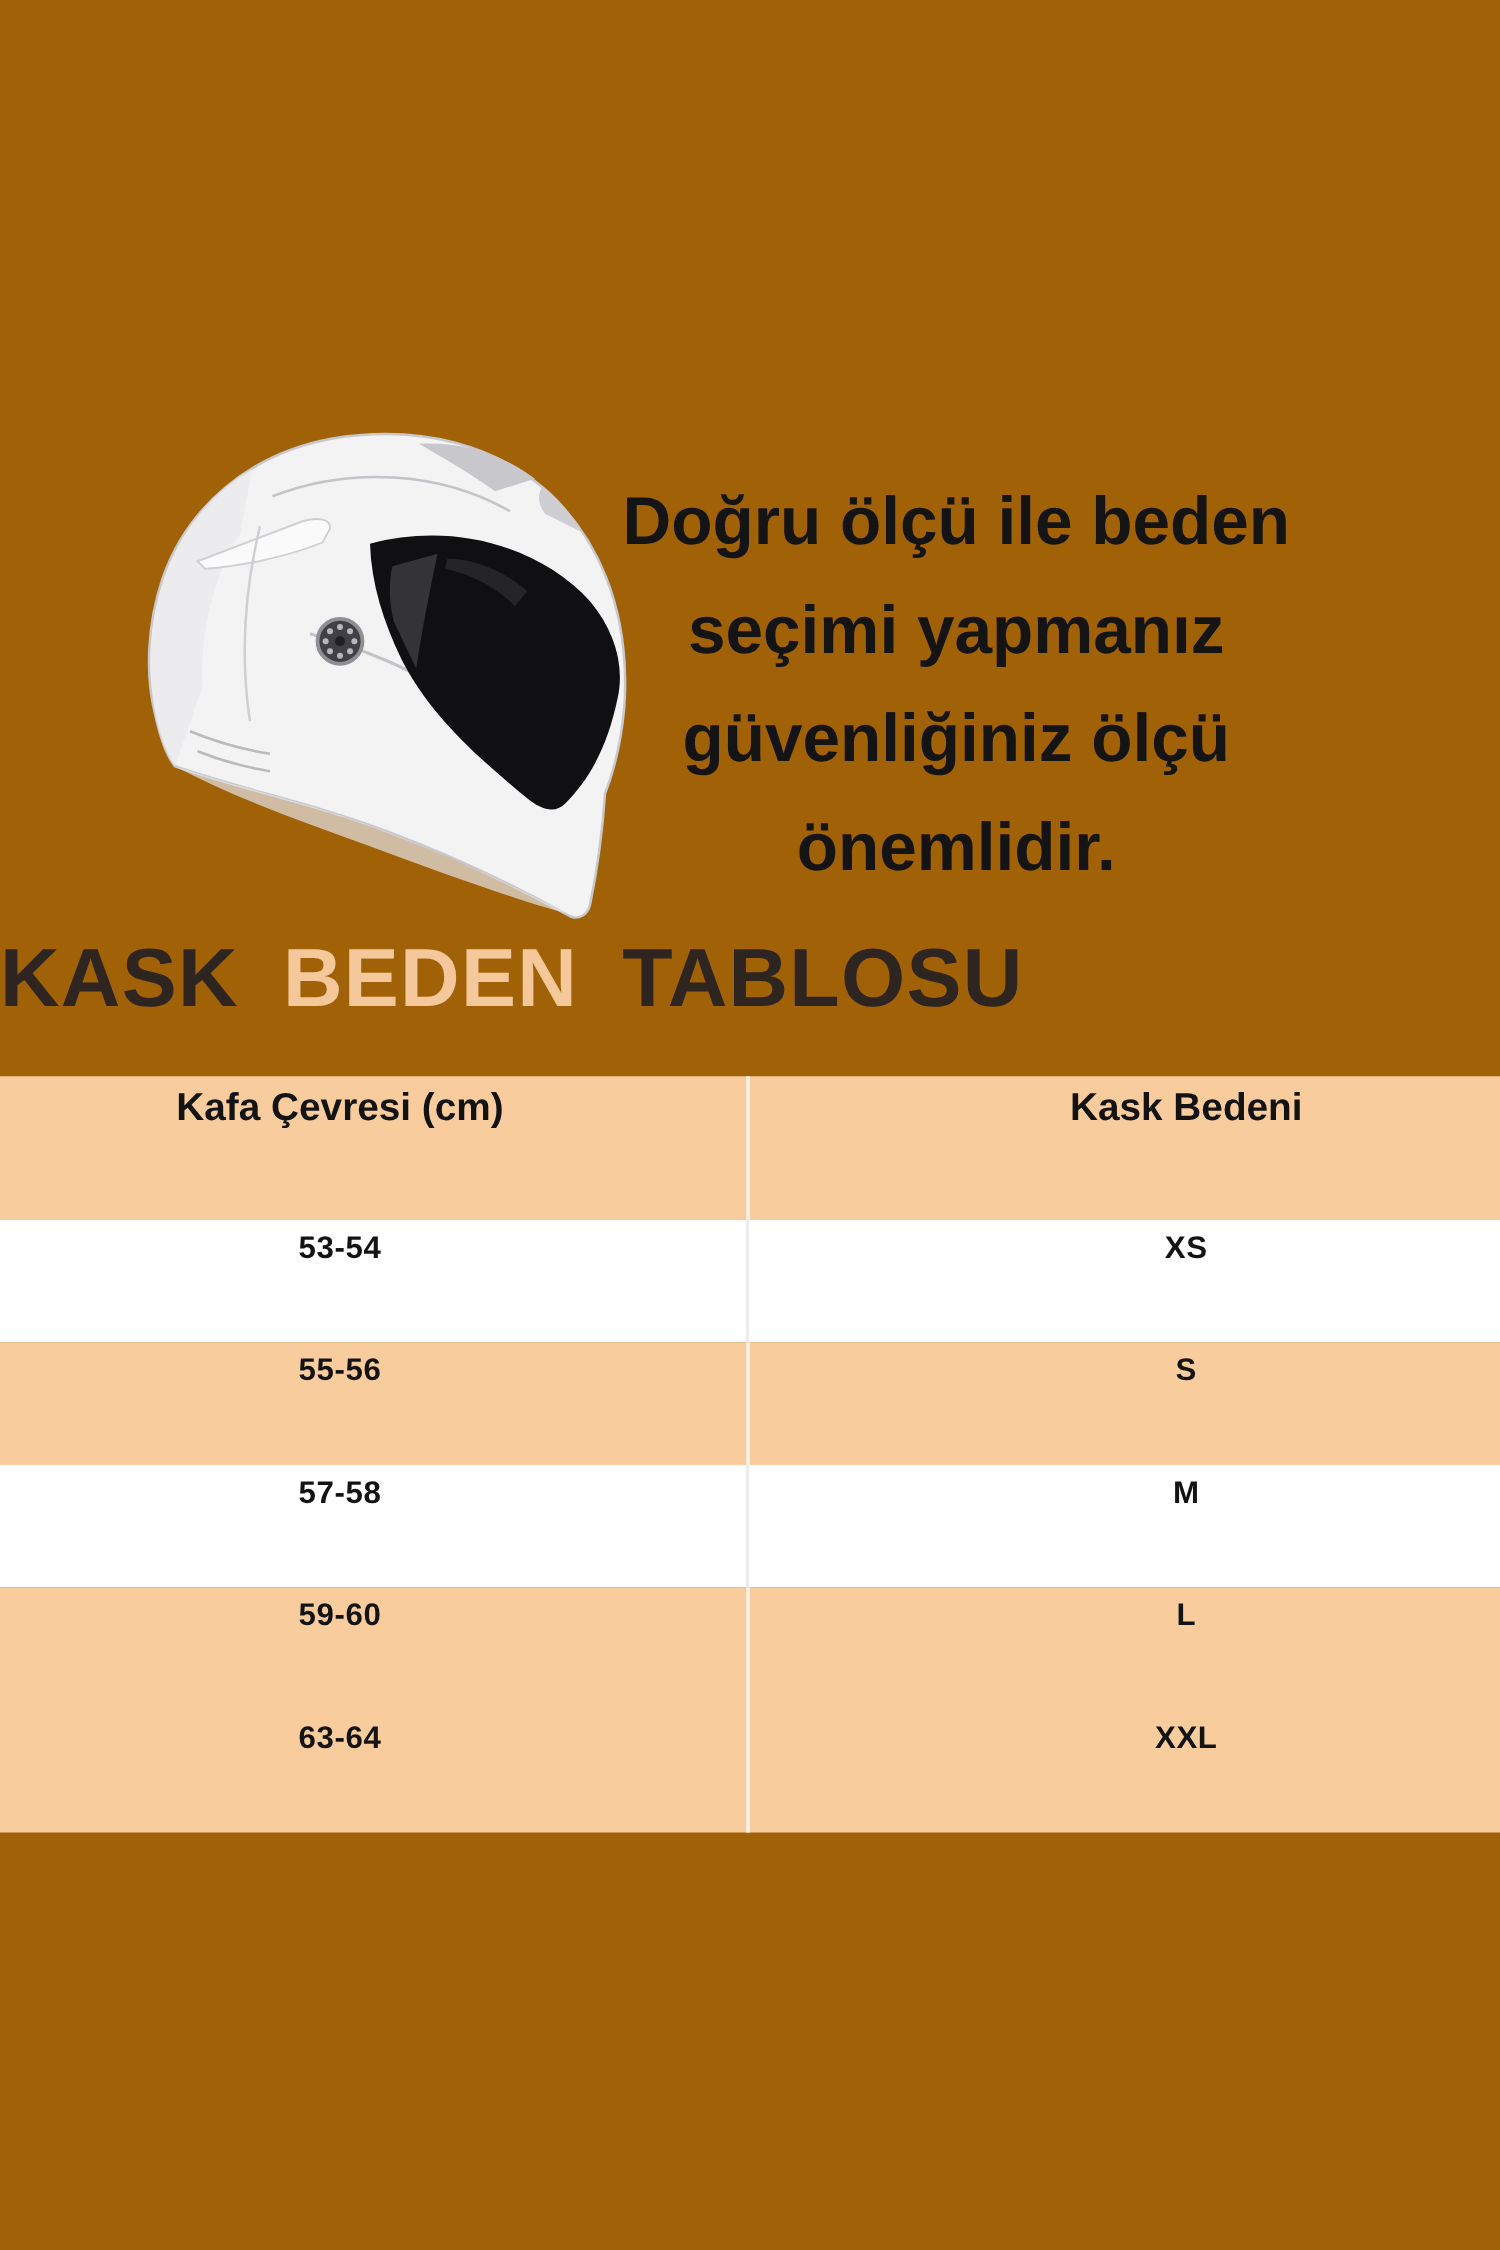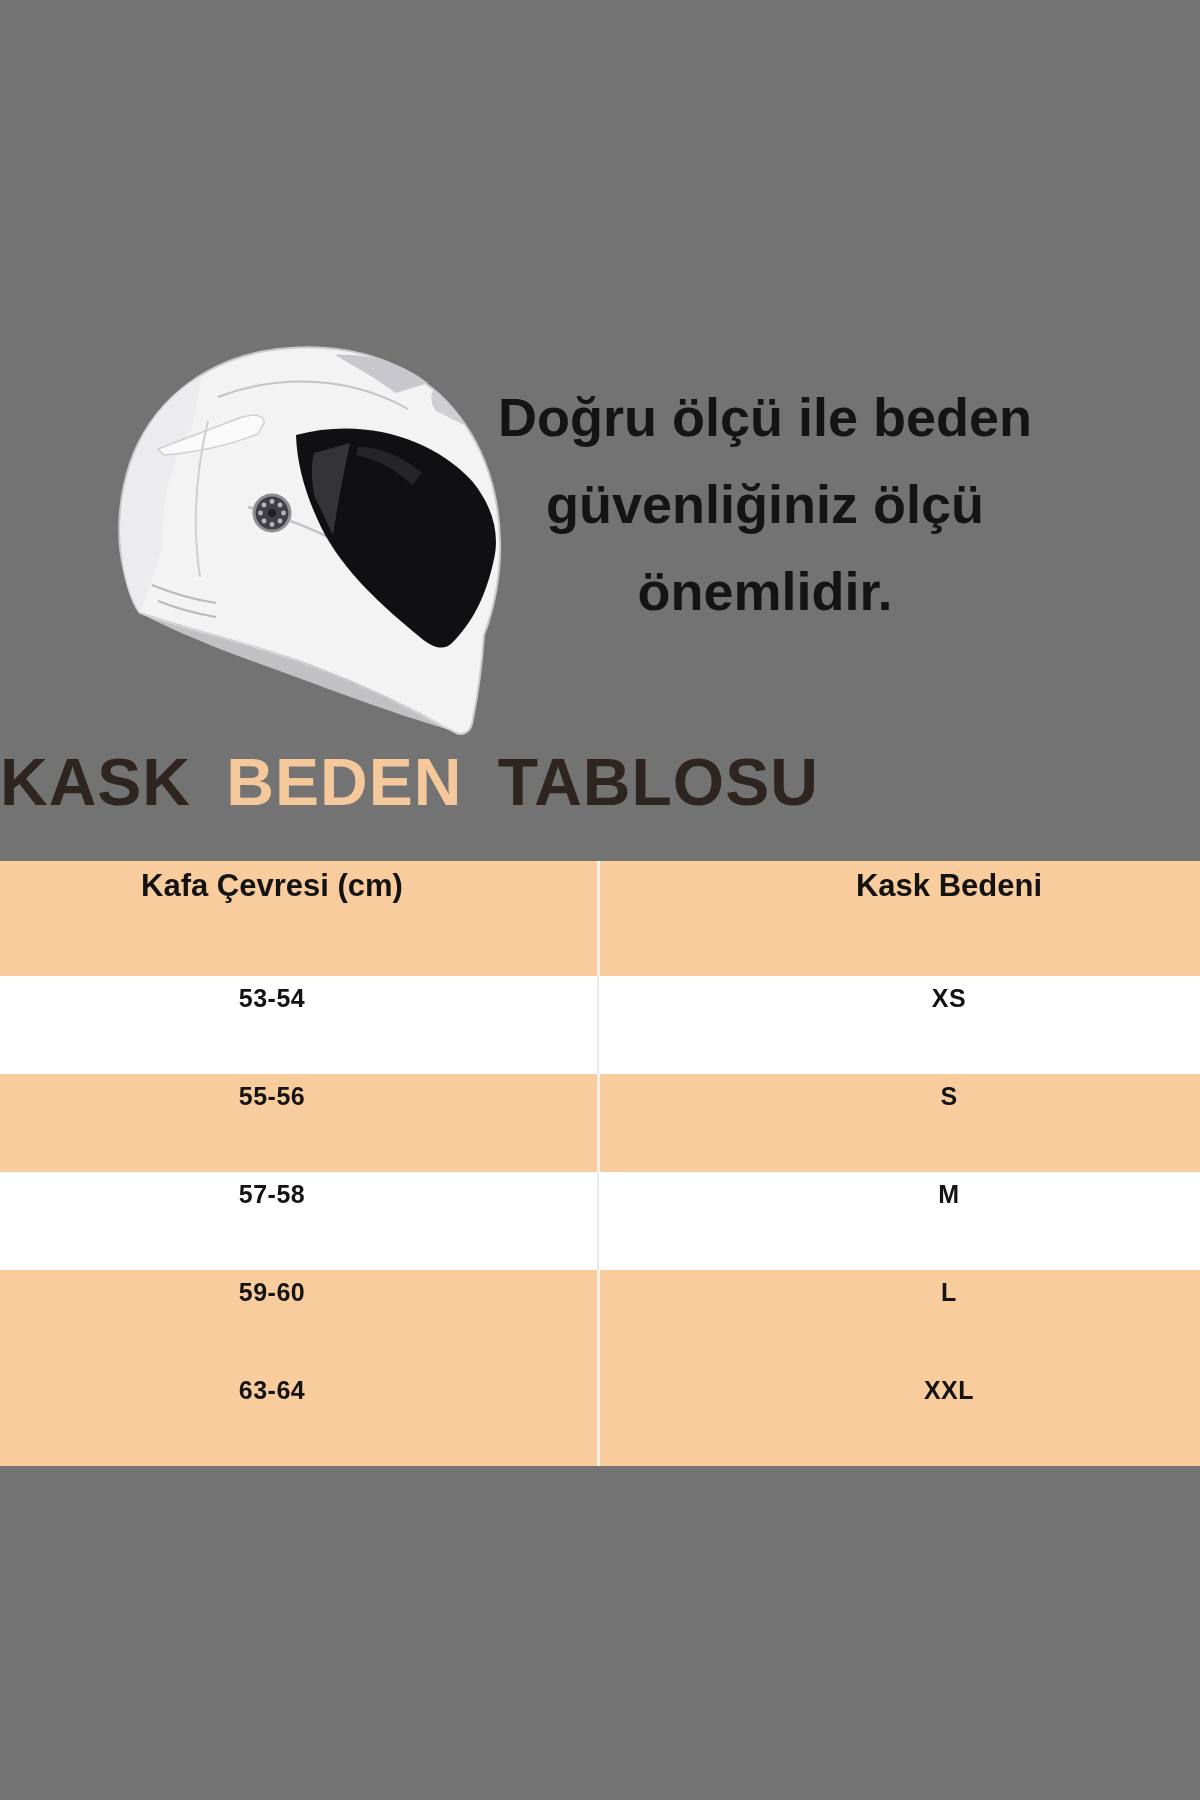--- a/index.html
+++ b/index.html
@@ -1,17 +1,17 @@
 <!DOCTYPE html>
 <html><head>
 <meta charset="utf-8">
 <style>
   html,body{margin:0;padding:0;background:#ffffff;}
   .canvas{
-    position:relative;width:1200px;height:1800px;background:#737373;
+    position:relative;width:1200px;height:1800px;background:#a16207;
     overflow:hidden;font-family:"Liberation Sans","DejaVu Sans",sans-serif;
   }
   
   .helmet-art{position:absolute;left:100px;top:335px;width:410px;height:410px;}
   .intro-text{
     position:absolute;left:440px;top:374px;width:650px;
     text-align:center;font-size:54px;line-height:87px;font-weight:700;
     color:#141414;letter-spacing:0px;
   }
   
@@ -83,20 +83,21 @@
         <circle cx="172" cy="166.5" r="2.4"></circle>
       <circle cx="180" cy="170" r="2.4"></circle>
         <circle cx="164" cy="186" r="2.4"></circle>
       <circle cx="180" cy="186" r="2.4"></circle>
         <circle cx="164" cy="170" r="2.4"></circle>
     </g>
   </svg>
 
   <div class="intro-text">
     <div>Doğru ölçü ile beden</div>
+    <div>seçimi yapmanız</div>
     <div>güvenliğiniz ölçü</div>
     <div>önemlidir.</div>
   </div>
 
   <div class="chart-title">
     <span>KASK</span>
     <span> </span>
     <span class="accent">BEDEN</span>
     <span> </span>
     <span>TABLOSU</span>

